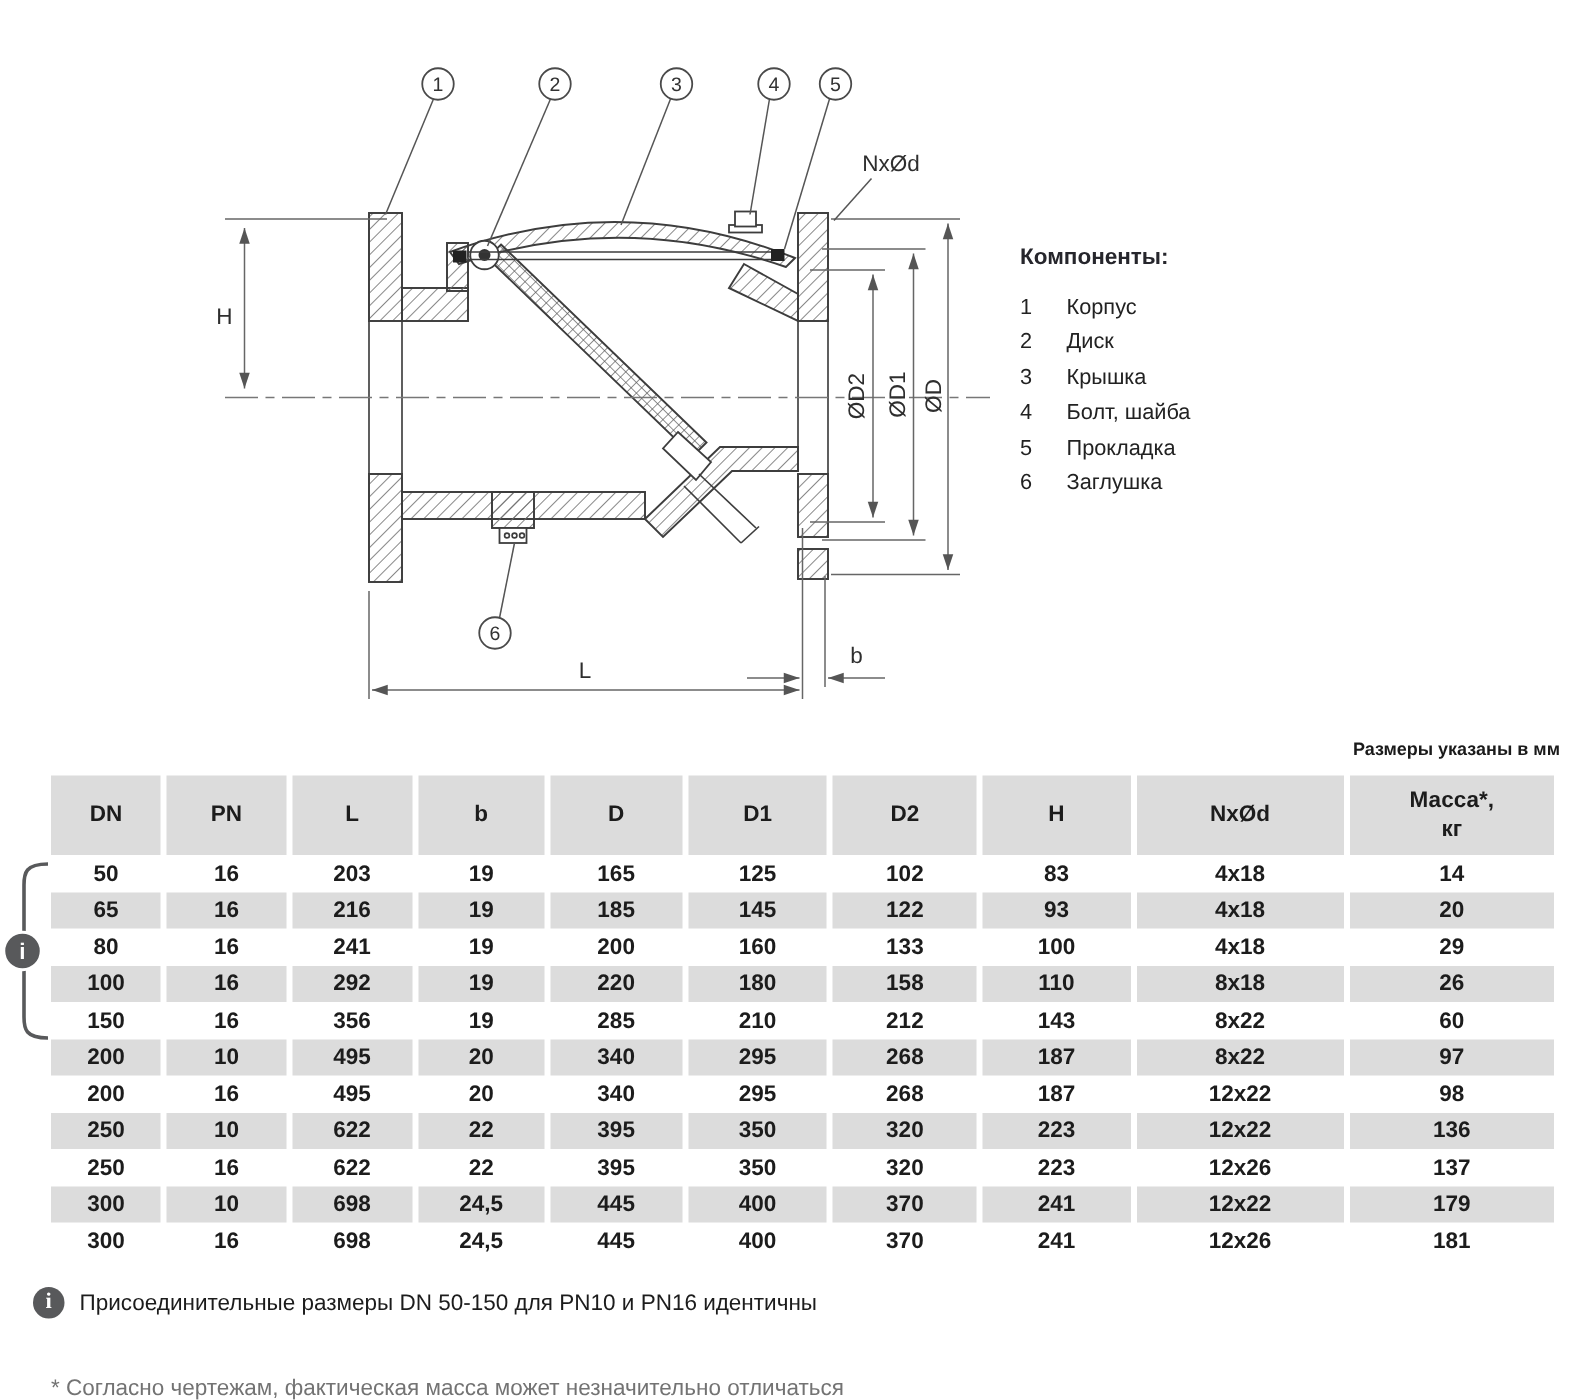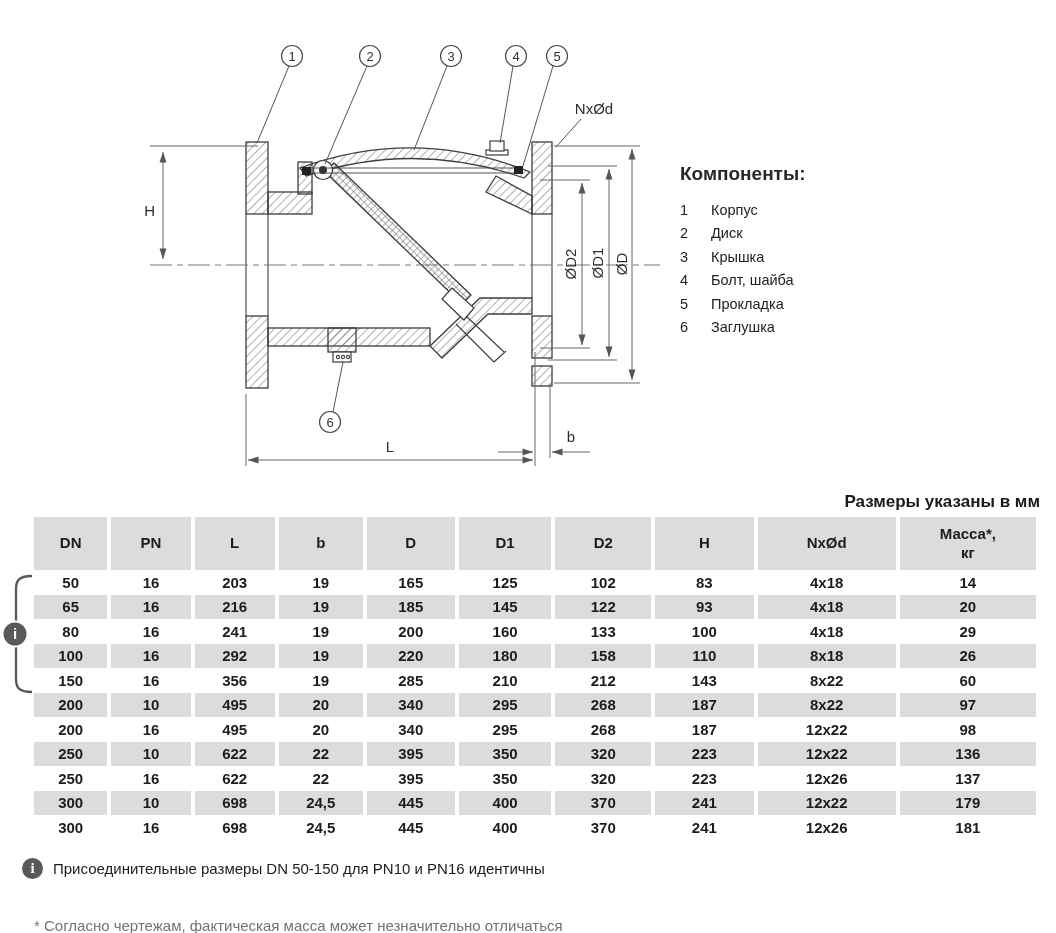--- a/index.html
+++ b/index.html
@@ -4,25 +4,25 @@
 <style>
   html,body{margin:0;padding:0;}
   body{
     width:1056px;height:933px;position:relative;background:#fff;overflow:hidden;
     font-family:"Liberation Sans","DejaVu Sans",sans-serif;color:#1c1c1c;
   }
   
   #drawing-svg{position:absolute;left:140px;top:35px;width:530px;height:445px;}
   
   .components{position:absolute;left:680px;top:163px;width:320px;}
-  .comp-title{font-size:19px;font-weight:700;color:#26262c;margin:0 0 13px 0;}
+  .comp-title{font-size:15px;font-weight:700;color:#26262c;margin:0 0 13px 0;}
   .comp-item{display:flex;height:23.5px;align-items:center;font-size:14.5px;color:#222;}
   .comp-num{width:31px;flex:0 0 31px;}
   
-  .units-note{position:absolute;top:492px;right:16px;font-size:17px;font-weight:700;color:#1a1a1a;}
+  .units-note{position:absolute;top:492px;right:16px;font-size:12px;font-weight:700;color:#1a1a1a;}
   
   .dims-table{position:absolute;left:30px;top:517px;width:1010px;border-collapse:separate;border-spacing:4px 0;table-layout:fixed;}
   .dims-table th{background:var(--header-bg,#dcdcdc);height:53px;font-size:15px;font-weight:700;text-align:center;vertical-align:middle;line-height:1.25;padding:0;}
   .dims-table td{height:24.5px;font-size:15px;font-weight:700;text-align:center;vertical-align:middle;padding:0;}
   .dims-table tr.alt td{background:var(--row-alt,#dcdcdc);}
   
   #brace-svg{position:absolute;left:2px;top:574px;width:34px;height:120px;}
   
   .note-info{position:absolute;left:22px;top:858px;display:flex;align-items:center;font-size:15px;color:#1c1c1c;}
   .info-icon{display:inline-flex;width:21px;height:21px;border-radius:50%;background:var(--icon,#58595b);color:#fff;

